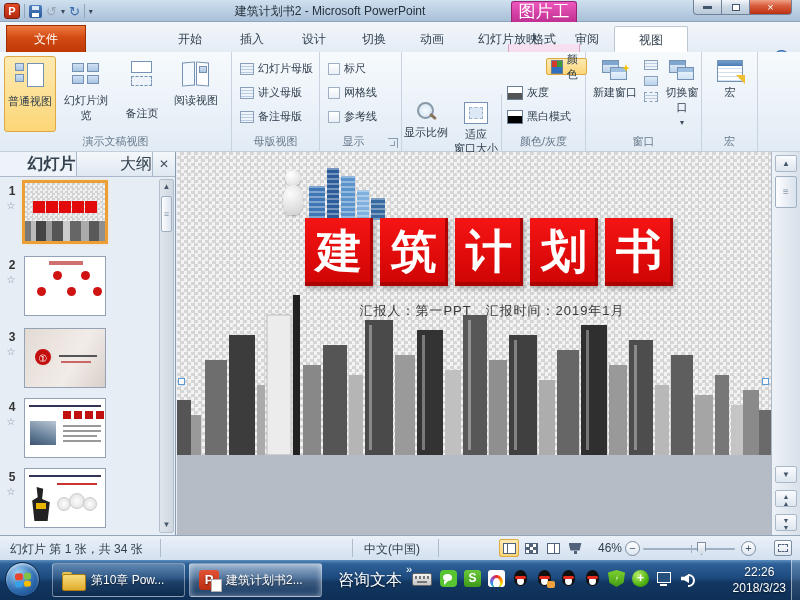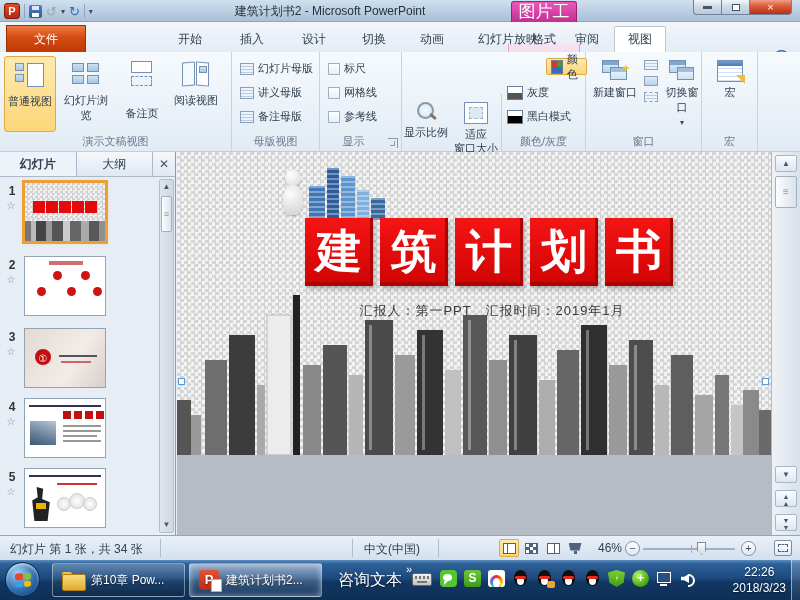--- a/index.html
+++ b/index.html
@@ -82,21 +82,21 @@
   .macroic:before { content:""; position:absolute; left:0; top:0; right:0; height:5px; background:linear-gradient(#6f9fd0,#4a7ab2); }
   .macroic:after { content:""; position:absolute; right:-3px; bottom:-3px; width:9px; height:9px; background:#f0c030; clip-path:polygon(0 0,100% 0,100% 100%); }
   .dropcaret { font-size:8px; color:#3a4a5c; }
 
   
   #main { position:absolute; left:0; top:152px; width:800px; height:383px; }
 
   
   #panel { position:absolute; left:0; top:0; width:176px; height:383px; background:#e7edf5; border-right:1px solid #8b9cae; }
   #panel-tabs { height:25px; border-bottom:1px solid #aab8c8; display:flex; align-items:stretch; background:linear-gradient(#f5f8fb,#dfe8f1); }
-  .ptab { flex:1; font-size:12px; color:#33414f; text-align:center; line-height:24px; }
+  .ptab { flex:1; font-size:16px; color:#33414f; text-align:right; line-height:24px; }
   .ptab.active { background:#eef3f9; border-right:1px solid #aab8c8; font-weight:bold; }
   .ptab.idle { border-right:1px solid #aab8c8; }
   #panel-close { width:22px; text-align:center; line-height:24px; color:#44525f; font-size:12px; }
   .thumb-row { position:absolute; left:0; width:156px; height:68px; }
   .tnum { position:absolute; left:4px; top:2px; width:16px; text-align:center; font-size:12px; font-weight:bold; color:#333; }
   .tstar { position:absolute; left:3px; top:18px; width:16px; text-align:center; font-size:10px; color:#7c8aa0; }
   .thumb { position:absolute; left:24px; top:0; width:82px; height:60px; background:#fff; border:1px solid #93a3b5; overflow:hidden; }
   .thumb-row.selected .thumb { outline:2px solid #eb9f34; border-color:#eb9f34; box-shadow:0 0 4px #f5c162; }
   .checker-s { background:conic-gradient(#d2d2d2 25%,#f1f1f1 25% 50%,#d2d2d2 50% 75%,#f1f1f1 75%); background-size:5px 5px; }
   .mini-redrow { position:absolute; left:8px; top:18px; display:flex; gap:1px; }
@@ -264,21 +264,21 @@
     <div class="tab" style="left:160px;width:60px;">开始</div>
     <div class="tab" style="left:222px;width:60px;">插入</div>
     <div class="tab" style="left:284px;width:60px;">设计</div>
     <div class="tab" style="left:346px;width:56px;">切换</div>
 
     <div class="tab" style="left:404px;width:56px;">动画</div>
 
     <div class="tab" style="left:462px;width:92px;">幻灯片放映</div>
 
     <div class="tab" style="left:562px;width:50px;">审阅</div>
-    <div class="tab active" id="tab-view" style="left:614px;width:52px;font-family:Liberation Mono, monospace;">视图</div>
+    <div class="tab active" id="tab-view" style="left:614px;width:74px;">视图</div>
 
     <div class="tab" style="left:512px;width:64px;top:4px;">格式</div>
     <div id="ribbon-collapse">⌃</div>
     <div id="help-btn">?</div>
   </div>
 
   <div id="ribbon">
 
     <div class="rgroup" style="left:0;width:232px;">
       <div class="bigbtn sel" style="left:4px;">

